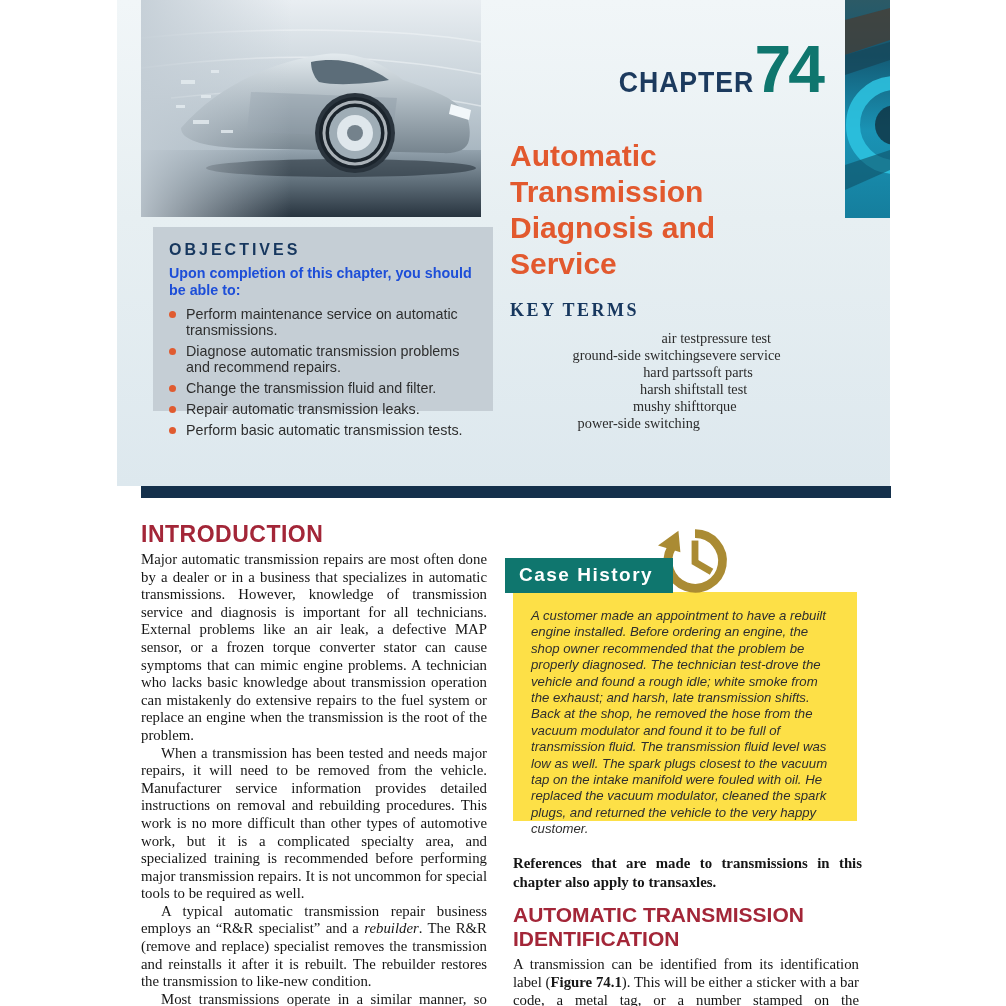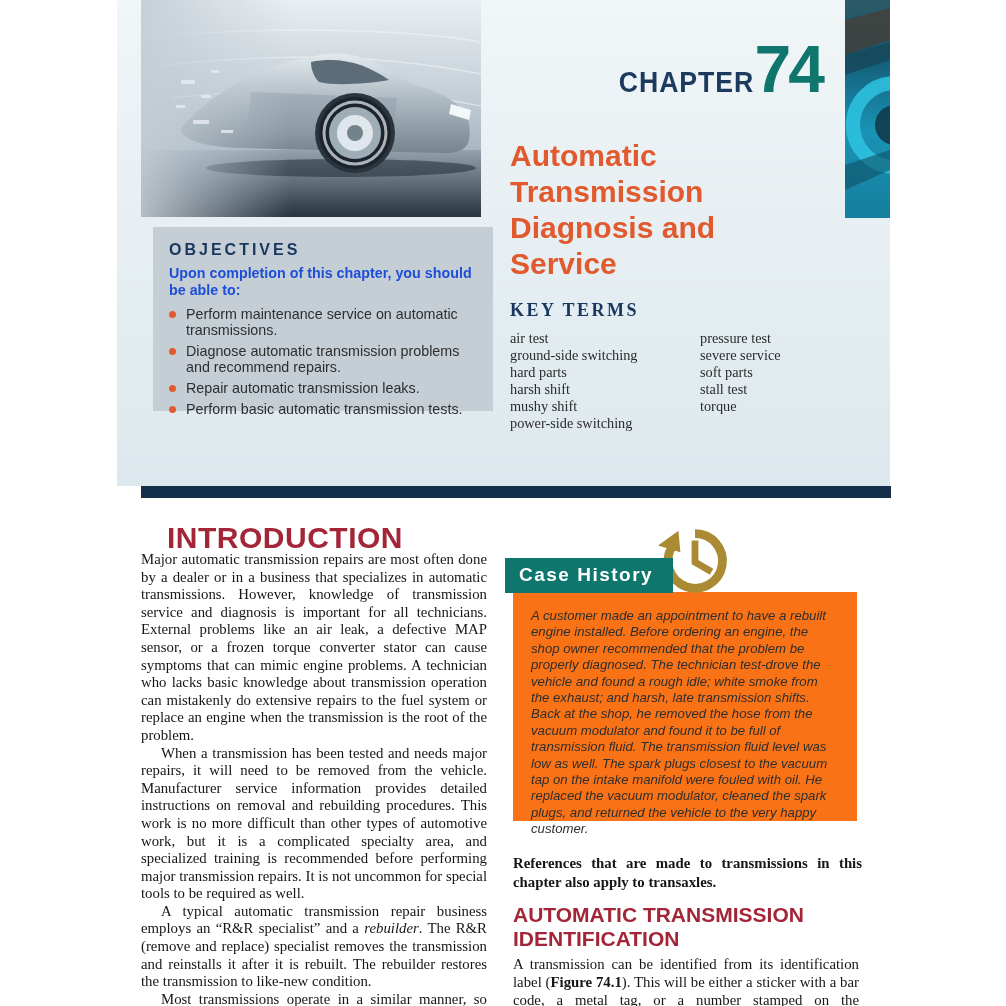--- a/index.html
+++ b/index.html
@@ -26,35 +26,35 @@
   .obj-heading{font-weight:bold;font-size:16px;letter-spacing:3px;color:#17375e;margin-bottom:6px;}
   .obj-lead{font-weight:bold;font-size:14.3px;line-height:17px;color:#1d4ed8;margin-bottom:7px;}
   .obj-item{display:flex;gap:10px;margin-bottom:5px;}
   .bullet{width:7px;height:7px;border-radius:50%;background:#e05b30;flex:0 0 7px;margin-top:5px;}
   .obj-text{font-size:14.3px;line-height:16px;color:#2e2e2e;}
   
   .keyterms{position:absolute;left:510px;top:300px;width:360px;font-family:Liberation Serif, serif;}
   .kt-heading{font-weight:bold;font-size:18px;letter-spacing:2.5px;color:#17375e;margin-bottom:9px;}
   .kt-cols{display:flex;}
   .kt-col{font-size:14.3px;line-height:16.9px;color:#2b2b2b;}
-  .kt-col1{width:190px;}
+  .kt-col1{width:190px;text-align:right;}
   .navy-bar{position:absolute;left:141px;top:486px;width:750px;height:12px;background:#14304b;}
   
   .intro-h{position:absolute;left:141px;top:521px;font-family:"Liberation Sans",sans-serif;
-           font-weight:bold;font-size:30px;color:#a32638;letter-spacing:.5px;margin-left:26px;}
+           font-weight:bold;font-size:23px;color:#a32638;letter-spacing:.5px;}
   .left-col{position:absolute;left:141px;top:551px;width:346px;
             font-size:14.8px;line-height:17.6px;text-align:justify;}
   .left-col p{margin:0;}
   .left-col p.ind{text-indent:20px;}
   
   .case-label{position:absolute;left:505px;top:558px;background:#0f766e;color:#ffffff;
               font-family:"Liberation Sans",sans-serif;font-weight:bold;font-size:19px;
               letter-spacing:1.5px;padding:6px 20px 7px 14px;z-index:4;}
   .clock{position:absolute;left:658px;top:524px;width:74px;height:74px;z-index:3;}
-  .case-box{position:absolute;left:513px;top:592px;width:344px;height:229px;background:#f97316;
+  .case-box{position:absolute;left:513px;top:592px;width:344px;height:229px;background:#fde047;
             box-sizing:border-box;padding:16px 18px;z-index:1;
             font-family:"Liberation Sans",sans-serif;font-style:italic;
             font-size:13.2px;line-height:16.4px;color:#2e2e2e;}
   .note{position:absolute;left:513px;top:854px;width:349px;
         font-size:14.8px;line-height:19px;text-align:justify;font-weight:bold;}
   .ident-h{position:absolute;left:513px;top:903px;width:352px;font-family:"Liberation Sans",sans-serif;
            font-weight:bold;font-size:21px;line-height:24px;color:#a32638;}
   .ident-p{position:absolute;left:513px;top:956px;width:346px;
            font-size:14.8px;line-height:17.8px;text-align:justify;}
 </style>
@@ -146,20 +146,24 @@
     <div class="obj-item">
       <span class="bullet"></span>
       <span class="obj-text">Perform maintenance service on automatic transmissions.</span>
     </div>
     <div class="obj-item">
       <span class="bullet"></span>
       <span class="obj-text">Diagnose automatic transmission problems and recommend repairs.</span>
     </div>
     <div class="obj-item">
       <span class="bullet"></span>
+      <span class="obj-text">Change the transmission fluid and filter.</span>
+    </div>
+    <div class="obj-item">
+      <span class="bullet"></span>
       <span class="obj-text">Repair automatic transmission leaks.</span>
     </div>
     <div class="obj-item">
       <span class="bullet"></span>
       <span class="obj-text">Perform basic automatic transmission tests.</span>
     </div>
   </div>
 
   <div class="keyterms">
     <div class="kt-heading">KEY TERMS</div>

